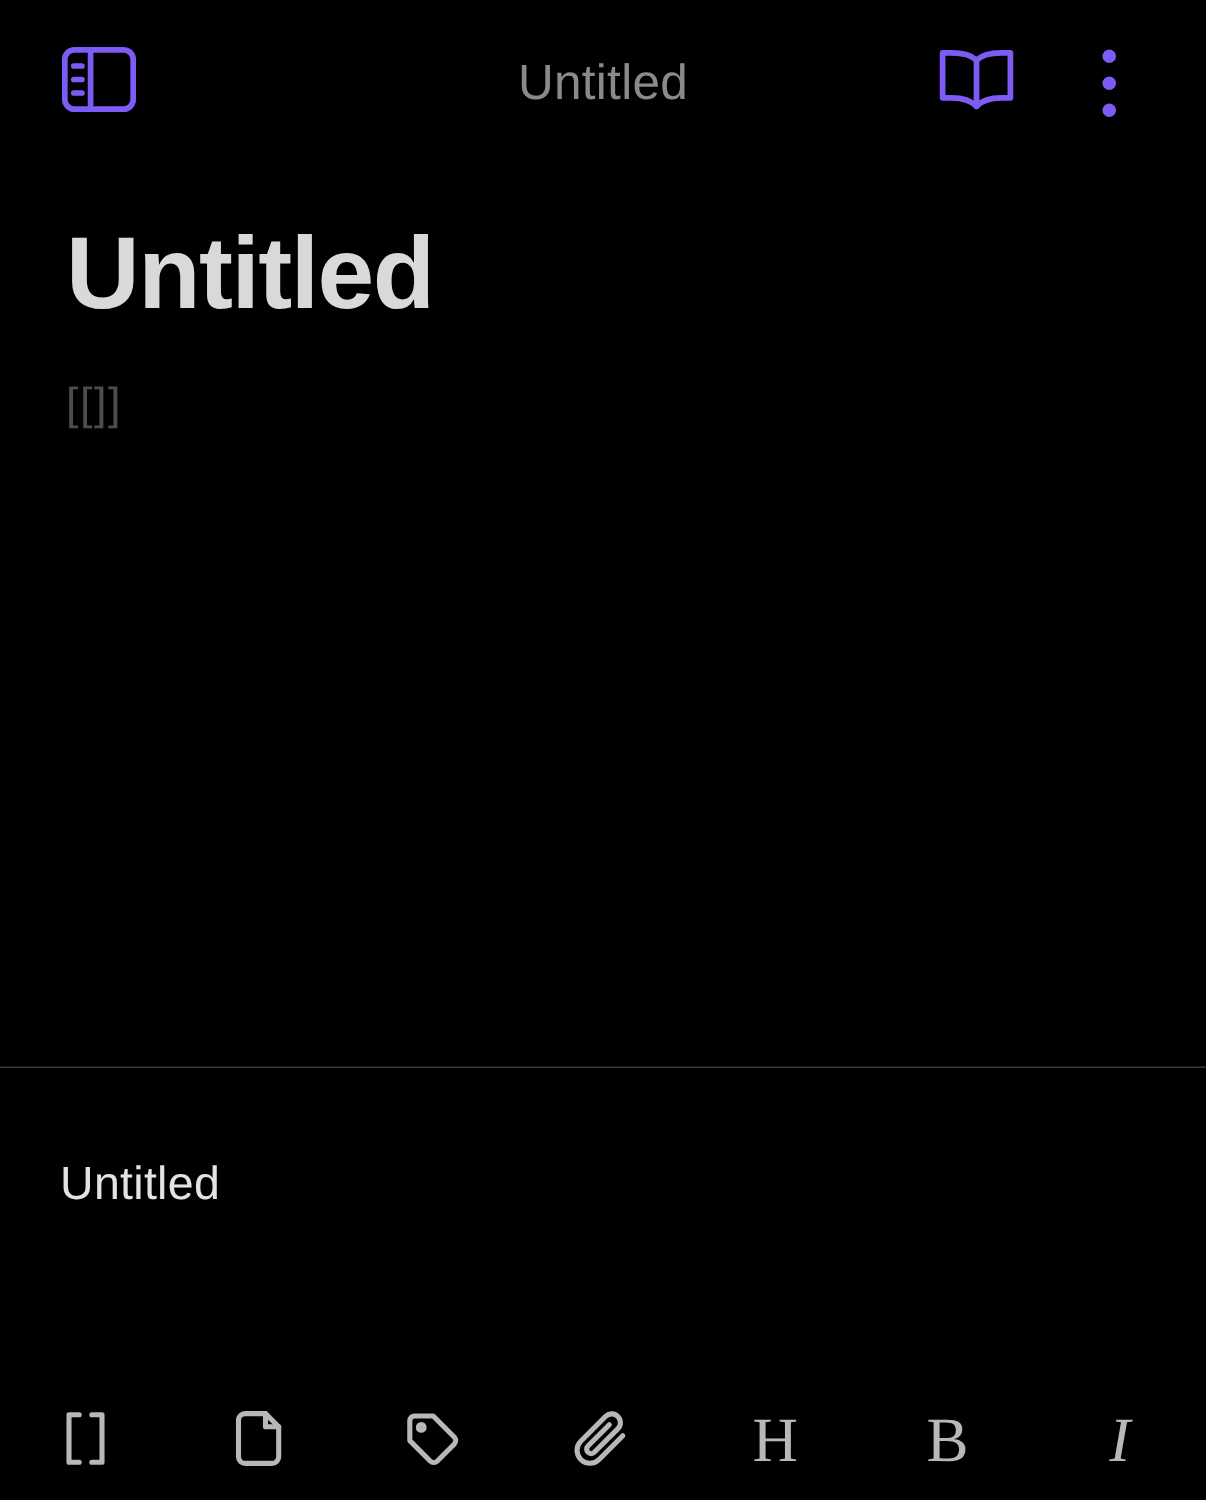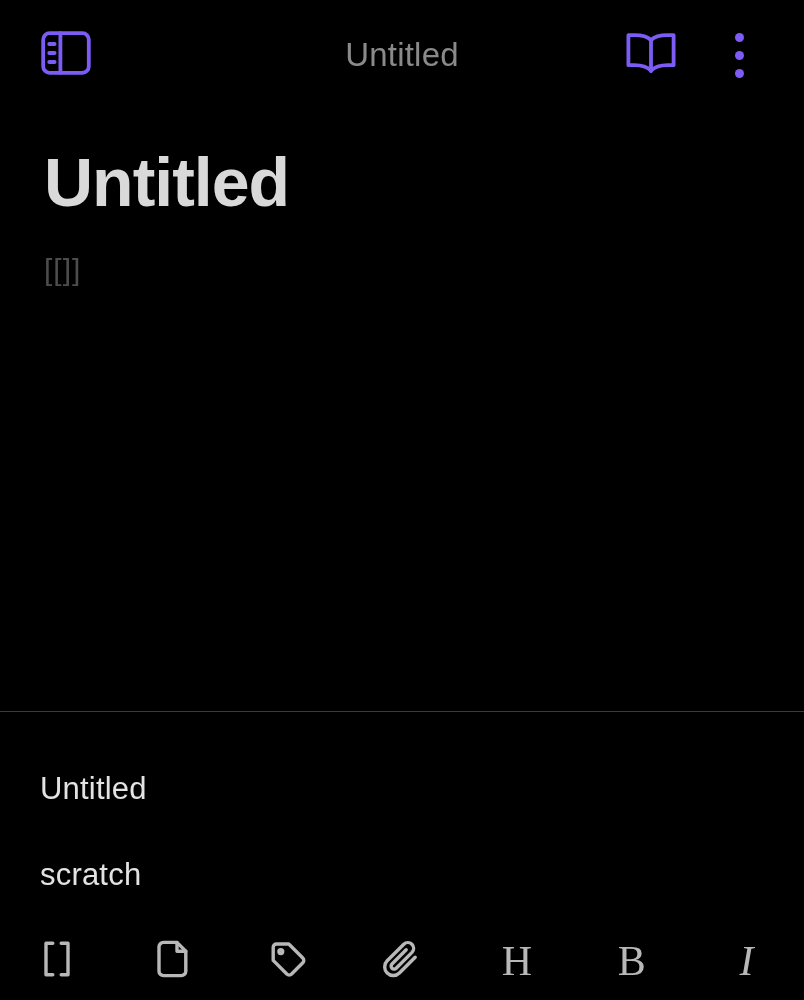--- a/index.html
+++ b/index.html
@@ -229,21 +229,20 @@
 
   <div class="editor">
     <div class="note-title">Untitled</div>
     <div class="note-body">[[]]</div>
   </div>
 
   <div class="divider"></div>
 
   <div class="suggestions">
     <div class="suggestion-item">Untitled</div>
-    <div class="suggestion-item">scratch</div>
   </div>
 
   <div class="toolbar">
 
     <div class="tool-btn">
       <span>
         <svg width="46" height="46" viewBox="0 0 23 23">
           <path class="icon-stroke" d="M9.4 3.6 L6.0 3.6 L6.0 19.4 L9.4 19.4"></path>
           <path class="icon-stroke" d="M13.6 3.6 L17.0 3.6 L17.0 19.4 L13.6 19.4"></path>
         </svg>

